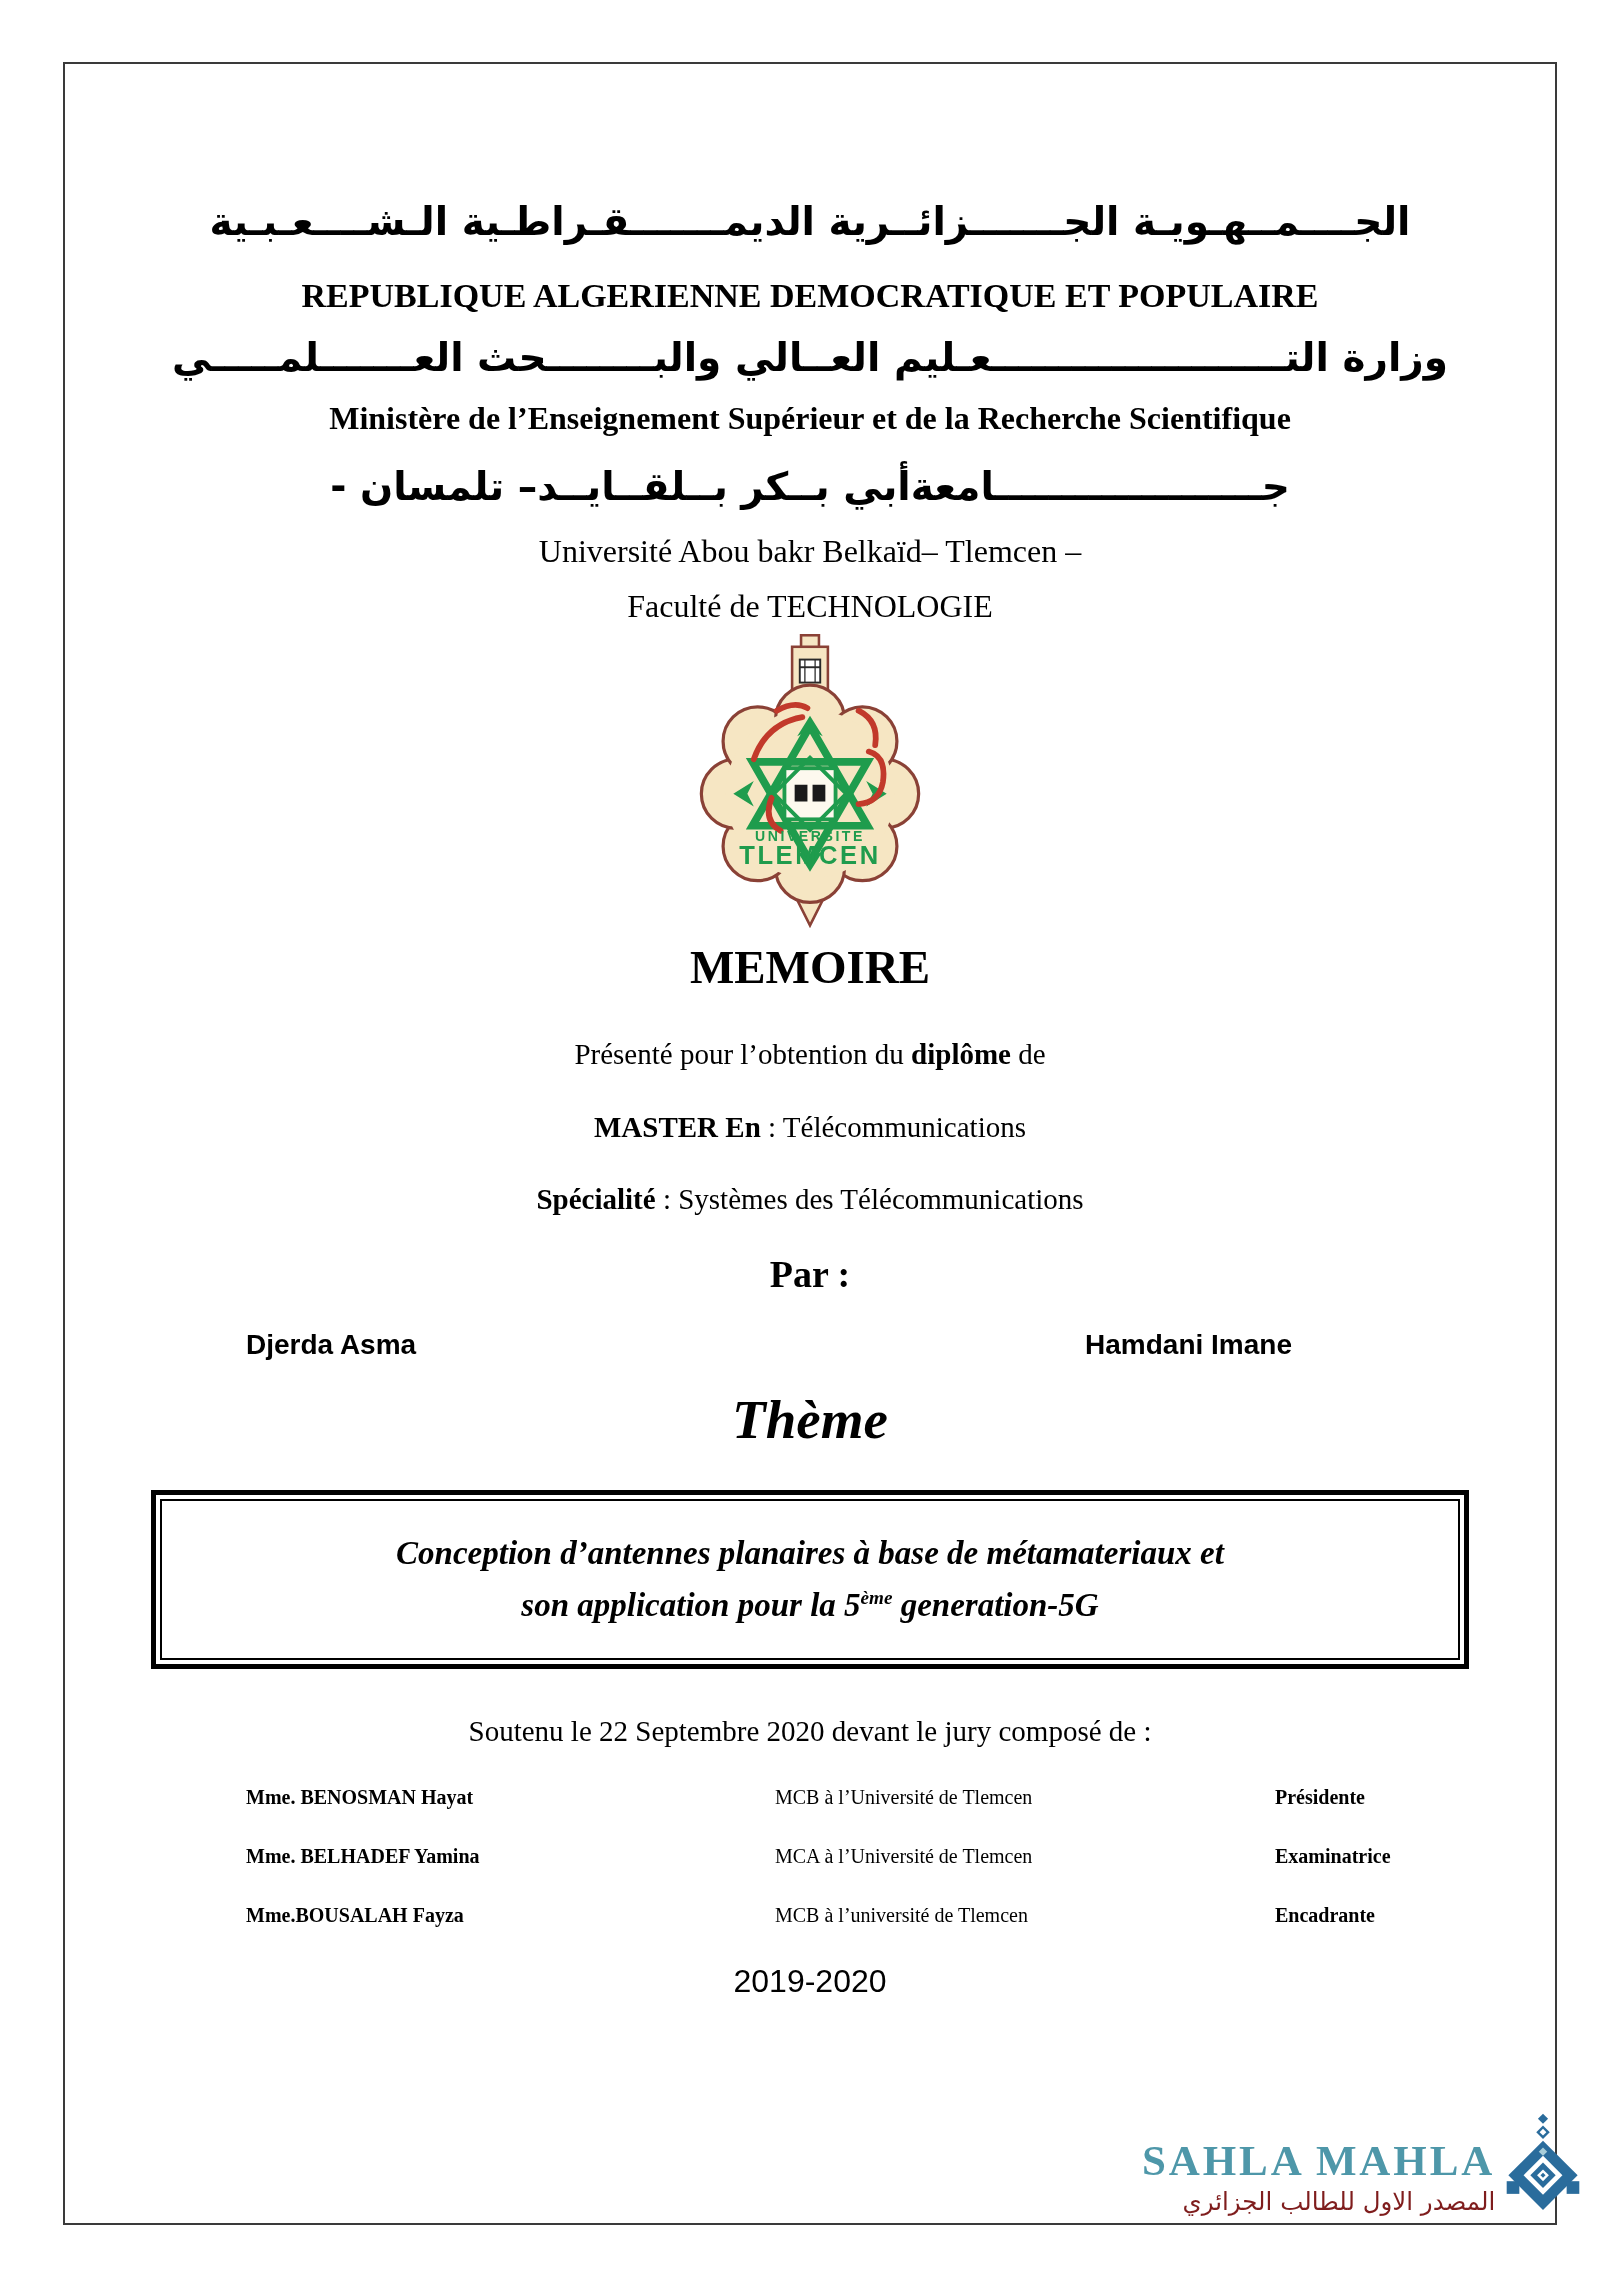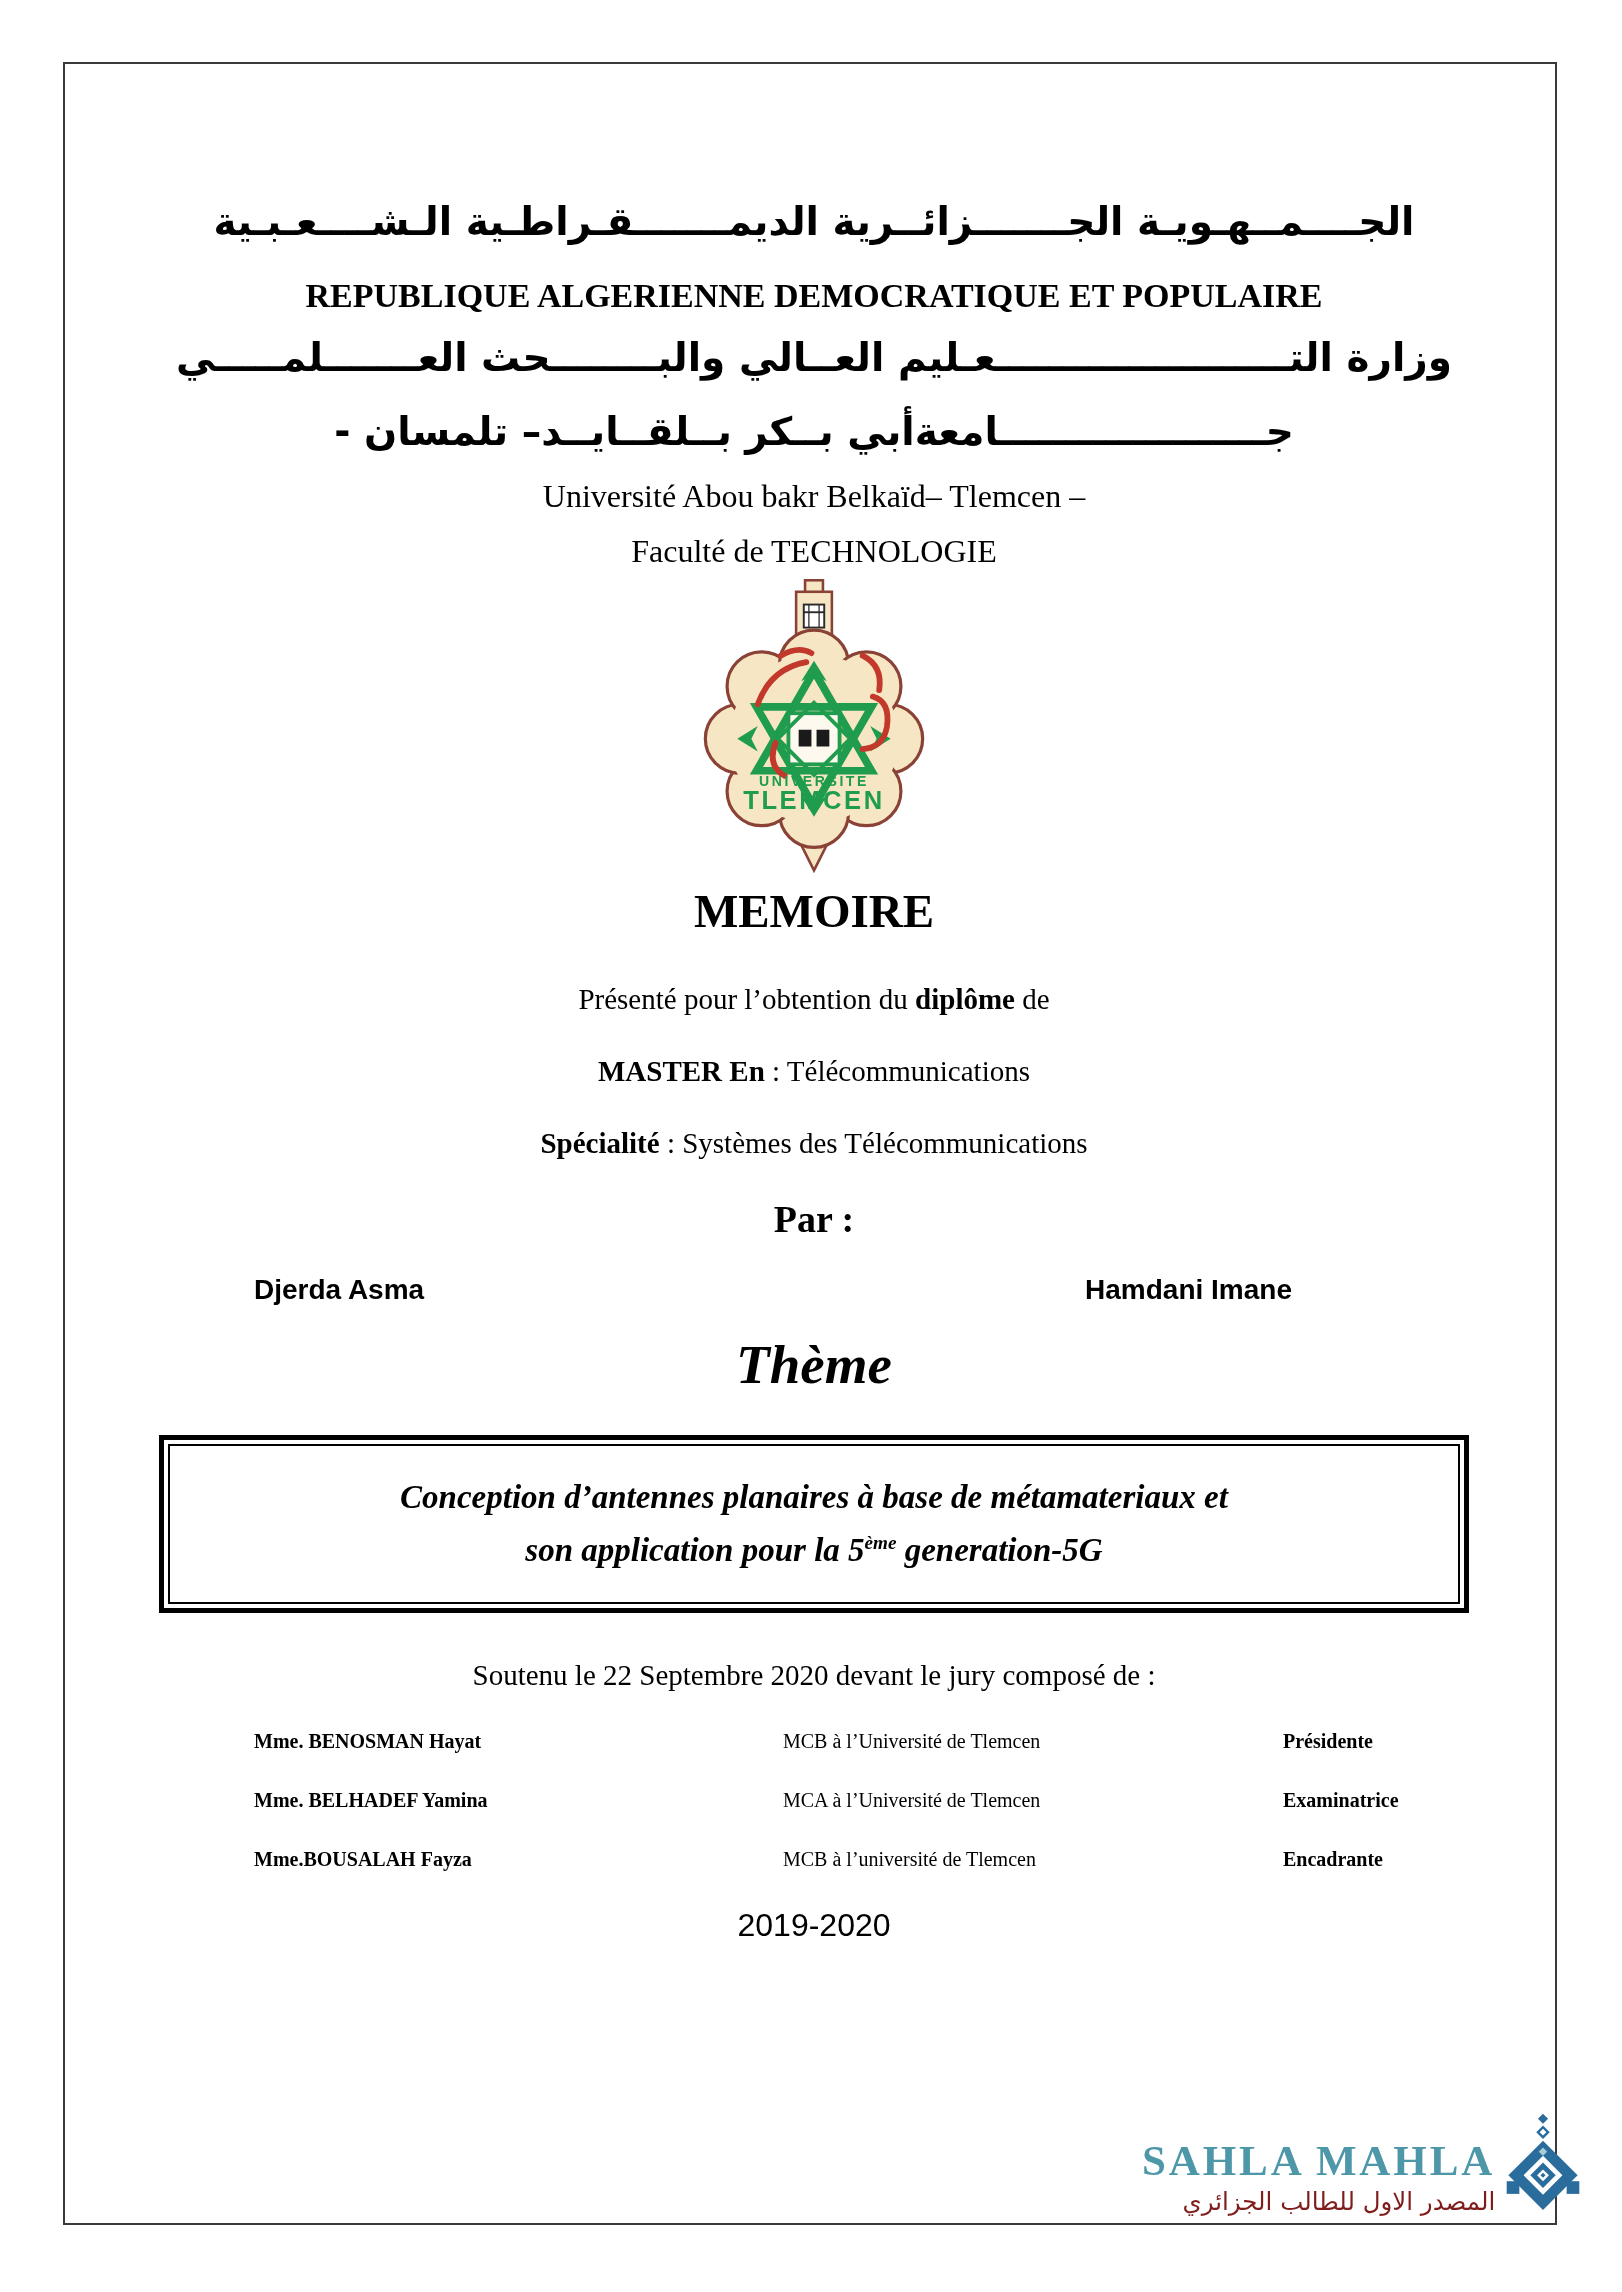--- a/index.html
+++ b/index.html
@@ -2,21 +2,21 @@
 <html lang="fr"><head>
 <meta charset="utf-8">
 <style>
   html,body{margin:0;padding:0;background:#fff;}
   .page{
     position:relative;width:1622px;height:2293px;background:#ffffff;
     font-family:"Liberation Serif","DejaVu Serif",serif;color:#000;overflow:hidden;
   }
   .frame{
     position:absolute;left:63px;top:62px;width:1494px;height:2163px;
-    border:2px solid #3a3a3a;box-sizing:border-box;text-align:center;padding-left:8px;
+    border:2px solid #3a3a3a;box-sizing:border-box;text-align:center;
   }
   .ar{
     font-family:"DejaVu Sans",sans-serif;font-weight:bold;font-size:39px;
     line-height:1.35;direction:rtl;white-space:nowrap;
   }
   .rep{margin-top:25.5px;font-weight:bold;font-size:34px;line-height:1.3;}
   .ar1{margin-top:132px;}
   .ar2{margin-top:13.7px;}
   .min{margin-top:13.7px;font-weight:bold;font-size:32px;line-height:1.3;}
   .ar3{margin-top:21px;}
@@ -72,20 +72,21 @@
 </style>
 </head>
 <body>
 
 <div class="page">
   <div class="frame">
 
     <div class="ar ar1">الجــــمــهـويـة الجـــــــزائــرية الديمـــــــقـراطـية الـشــــعـبـية</div>
     <div class="rep">REPUBLIQUE ALGERIENNE DEMOCRATIQUE ET POPULAIRE</div>
     <div class="ar ar2">وزارة التــــــــــــــــــــــعـليم العــالي والبــــــــحث العـــــــلمـــــي</div>
+    <div class="min">Ministère de l’Enseignement Supérieur et de la Recherche Scientifique</div>
     <div class="ar ar3">جــــــــــــــــــــامعةأبي بــكر بــلقــايــد– تلمسان -</div>
     <div class="univ">Université Abou bakr Belkaïd– Tlemcen –</div>
     <div class="fac">Faculté de TECHNOLOGIE</div>
 
     <div class="logo-wrap">
       <svg width="284" height="294" viewBox="0 0 220 230">
 
         <rect x="103" y="1" width="14" height="11" fill="#f6e6c3" stroke="#8a4136" stroke-width="2"></rect>
         <rect x="96" y="10" width="28" height="46" fill="#f6e6c3" stroke="#8a4136" stroke-width="2"></rect>
         <rect x="102" y="20" width="16" height="18" fill="#ffffff" stroke="#2a2a2a" stroke-width="1.5"></rect>

